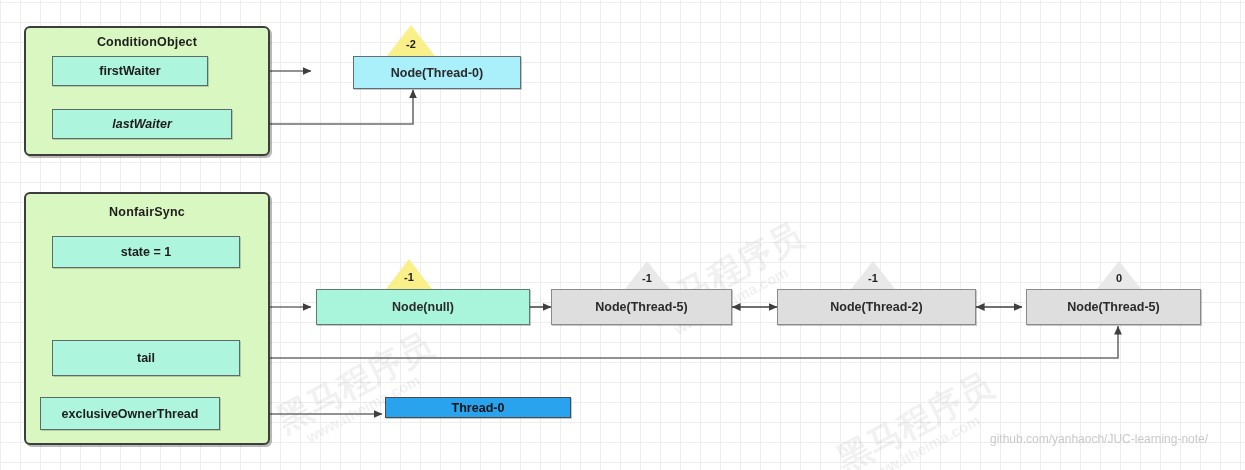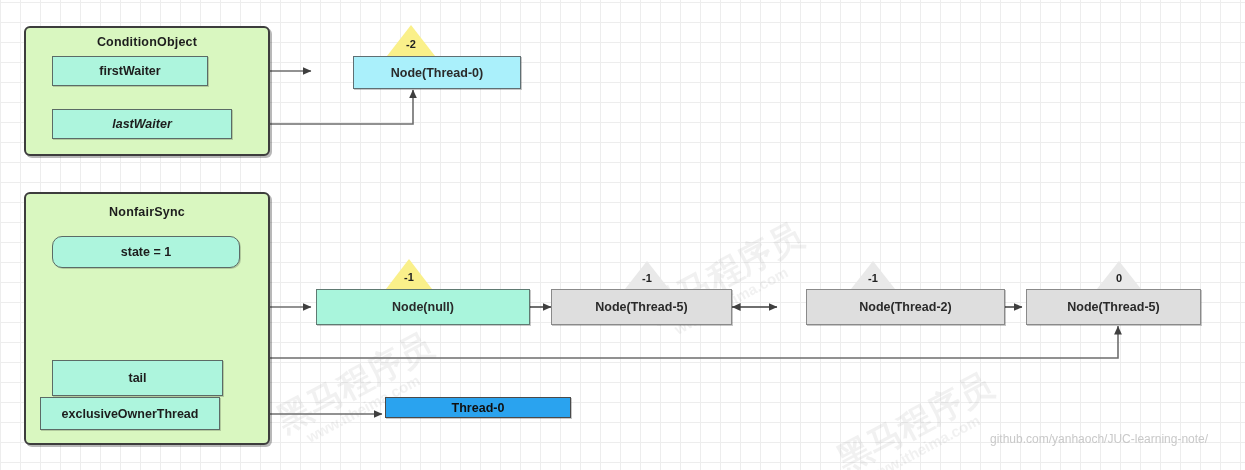--- a/index.html
+++ b/index.html
@@ -161,24 +161,24 @@
               border-left:23px solid transparent; border-right:23px solid transparent;
               border-bottom:29px solid #faf08a;"></div>
   <div class="tri-label" style="left:396px; top:38px;">-2</div>
   <div class="node-box node-cyan" style="left:316px; top:56px; width:168px; height:33px;margin-left:37px;">
     <span>Node(Thread-0)</span>
   </div>
 
   <div class="group-box" style="left:24px; top:192px; width:246px; height:253px;">
     <div class="group-title" style="top:11px;">NonfairSync</div>
   </div>
-  <div class="field-box" style="left:52px; top:236px; width:188px; height:32px;border-radius:10px;">
+  <div class="field-box" style="left:52px; top:236px; width:188px; height:32px;">
     <span>state = 1</span>
   </div>
-  <div class="field-box" style="left:52px; top:340px; width:171px; height:36px;margin-top:20px;">
+  <div class="field-box" style="left:52px; top:340px; width:188px; height:36px;">
     <span>tail</span>
   </div>
   <div class="field-box" style="left:40px; top:397px; width:180px; height:33px;">
     <span>exclusiveOwnerThread</span>
   </div>
 
   <div class="tri" style="left:386px; top:259px;
               border-left:23px solid transparent; border-right:23px solid transparent;
               border-bottom:30px solid #faf08a;"></div>
   <div class="tri-label" style="left:394px; top:271px;">-1</div>
@@ -191,21 +191,21 @@
               border-bottom:28px solid #e9e9e9;"></div>
   <div class="tri-label" style="left:632px; top:272px;">-1</div>
   <div class="node-box node-gray" style="left:551px; top:289px; width:181px; height:36px;">
     <span>Node(Thread-5)</span>
   </div>
 
   <div class="tri" style="left:851px; top:261px;
               border-left:22px solid transparent; border-right:22px solid transparent;
               border-bottom:28px solid #e9e9e9;"></div>
   <div class="tri-label" style="left:858px; top:272px;">-1</div>
-  <div class="node-box node-gray" style="left:806px; top:289px; width:199px; height:36px;">
+  <div class="node-box node-gray" style="left:777px; top:289px; width:199px; height:36px;">
     <span>Node(Thread-2)</span>
   </div>
 
   <div class="tri" style="left:1097px; top:261px;
               border-left:22px solid transparent; border-right:22px solid transparent;
               border-bottom:28px solid #e9e9e9;"></div>
   <div class="tri-label" style="left:1104px; top:272px;">0</div>
   <div class="node-box node-gray" style="left:1026px; top:289px; width:175px; height:36px;">
     <span>Node(Thread-5)</span>
   </div>

